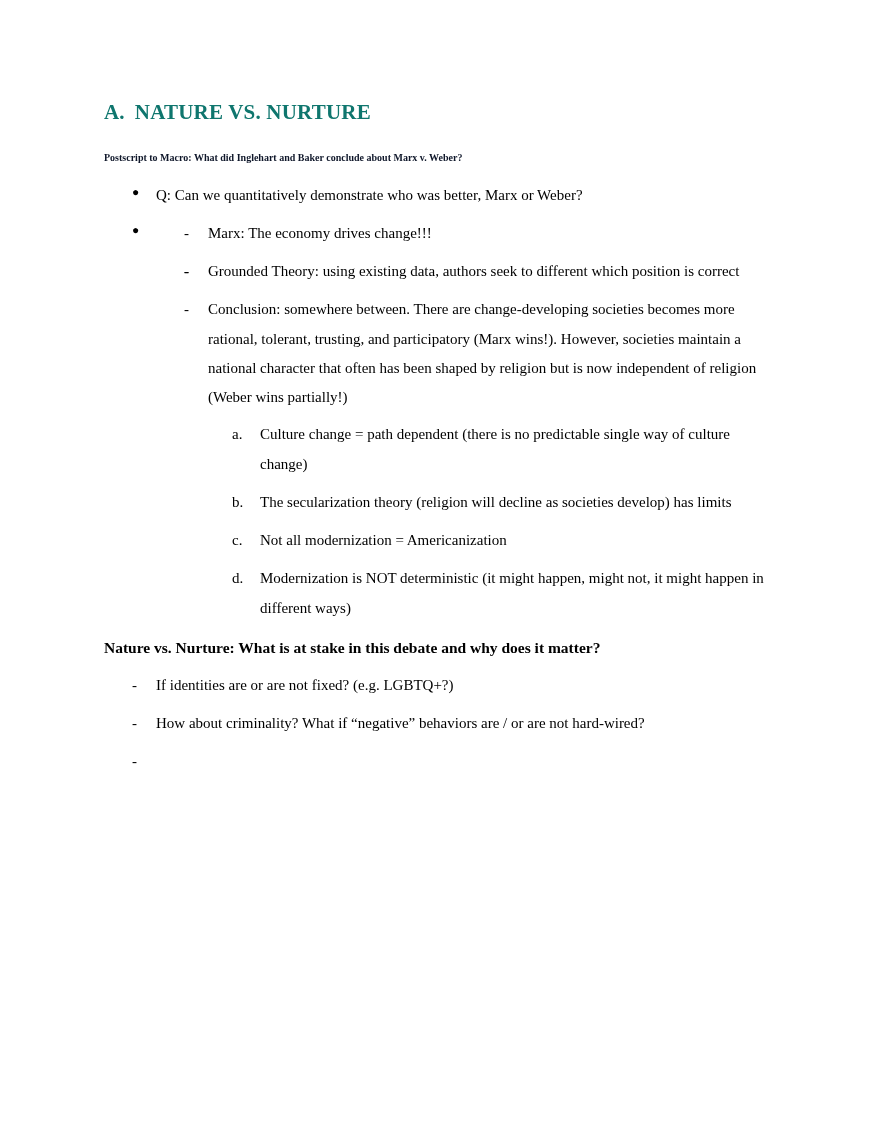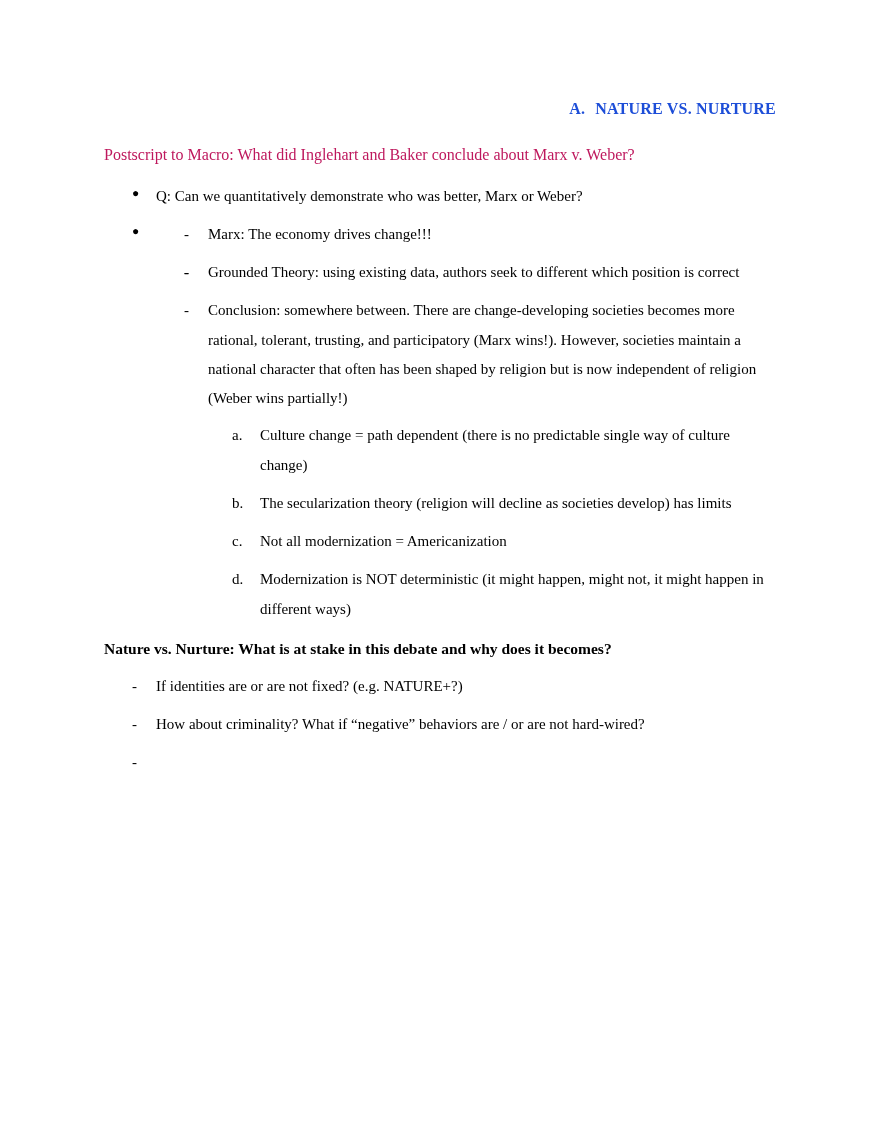--- a/index.html
+++ b/index.html
@@ -16,35 +16,35 @@
   }
   .page {
     position: relative;
     width: 880px;
     height: 1139px;
     background: #ffffff;
     box-sizing: border-box;
     padding: 96px 104px 0 104px;
   }
   .doc-title {
-    text-align: right;
+    text-align: left;
     font-weight: bold;
-    font-size: 16px;
-    color: #1d4ed8;
+    font-size: 21px;
+    color: #0f766e;
     letter-spacing: 0.2px;
     margin: 0 0 26px 0;
     padding-top: 4px;
   }
   .doc-title .label {
     margin-right: 10px;
   }
   .section-heading {
-    font-weight: normal;
-    font-size: 16px;
-    color: #be185d;
+    font-weight: bold;
+    font-size: 10px;
+    color: #0f172a;
     margin: 0 0 16px 0;
     line-height: 1.35;
   }
   ul.level1 {
     list-style: none;
     margin: 0 0 0 0;
     padding: 0;
   }
   ul.level1 > li {
     position: relative;
@@ -178,26 +178,26 @@
             <li>
               <span class="marker">d.</span>
               <span class="text">Modernization is NOT deterministic (it might happen, might not, it might happen in different ways)</span>
             </li>
           </ol>
         </li>
       </ul>
     </li>
   </ul>
 
-  <div class="second-heading">Nature vs. Nurture: What is at stake in this debate and why does it becomes?</div>
+  <div class="second-heading">Nature vs. Nurture: What is at stake in this debate and why does it matter?</div>
 
   <ul class="flat">
     <li>
       <span class="dash">-</span>
-      <span class="text">If identities are or are not fixed? (e.g. NATURE+?)</span>
+      <span class="text">If identities are or are not fixed? (e.g. LGBTQ+?)</span>
     </li>
     <li>
       <span class="dash">-</span>
       <span class="text">How about criminality? What if “negative” behaviors are / or are not hard-wired?</span>
     </li>
     <li>
       <span class="dash">-</span>
     </li>
   </ul>
 

